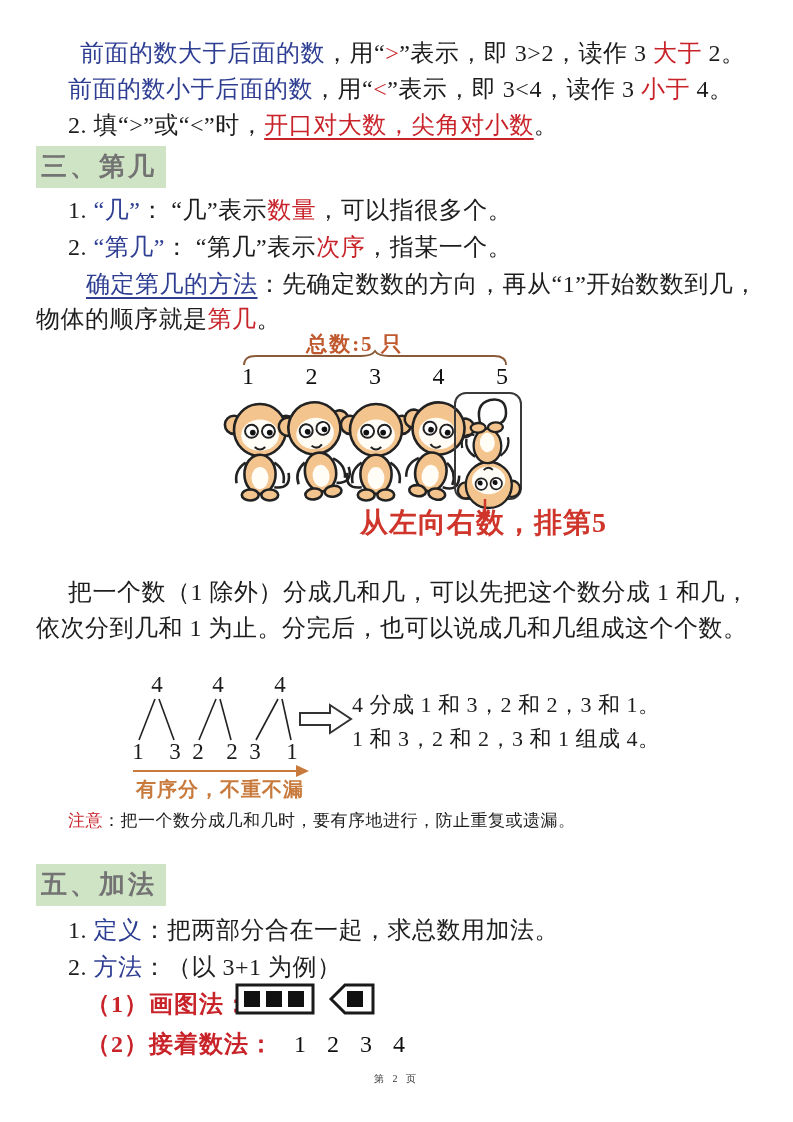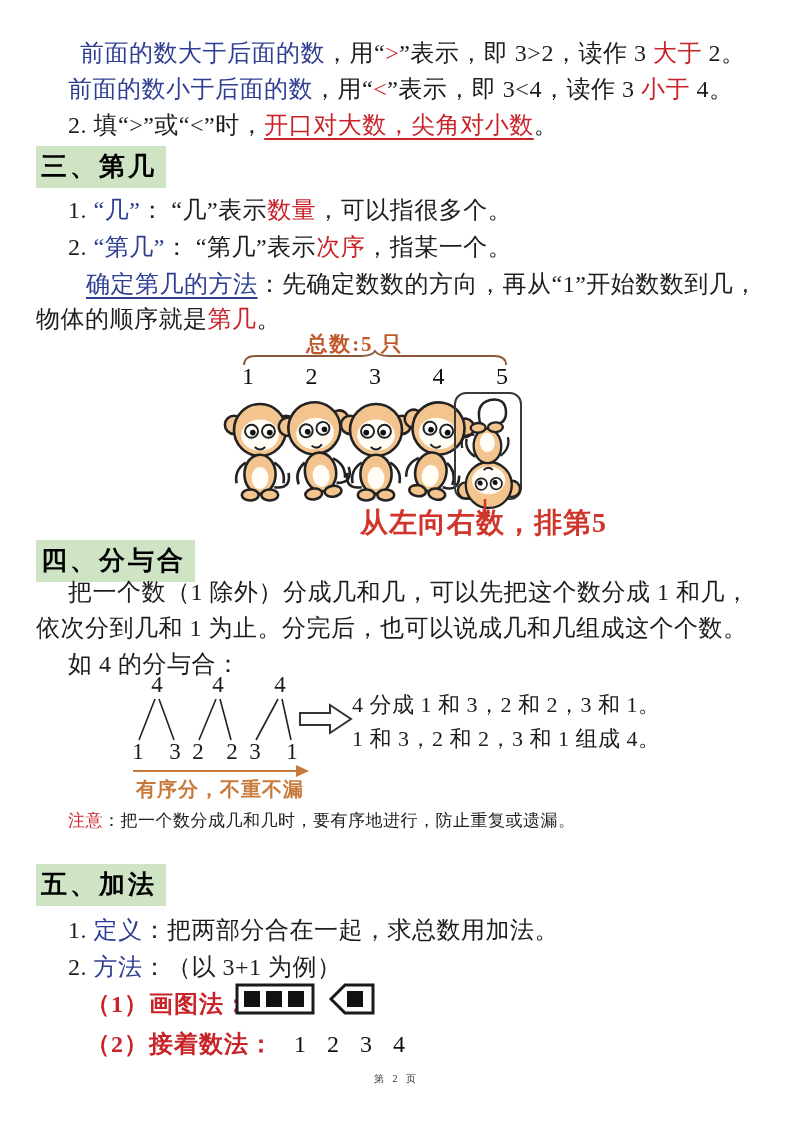--- a/index.html
+++ b/index.html
@@ -16,21 +16,21 @@
     width:793px;height:1122px;background:#ffffff;position:relative;overflow:hidden;
     font-family:"Liberation Serif","DejaVu Serif",serif;color:var(--ink);
   }
   .page{position:absolute;inset:0;}
   .t{position:absolute;font-size:24px;line-height:30px;white-space:nowrap;letter-spacing:.5px;}
   .blue{color:var(--blue);}
   .red{color:var(--red);}
   .u-blue{color:var(--blue);text-decoration:underline;text-underline-offset:5px;text-decoration-thickness:1.5px;}
   .u-red{color:var(--red);text-decoration:underline;text-underline-offset:5px;text-decoration-thickness:1.5px;}
   .h{
-    position:absolute;font-size:26px;font-weight:700;color:#000000;
+    position:absolute;font-size:26px;font-weight:700;color:#737373;
     background:var(--green);padding:3px 9px 4px 5px;letter-spacing:3px;white-space:nowrap;
   }
   .fig-label{position:absolute;top:330px;left:250px;width:210px;text-align:center;
     font-size:21px;font-weight:700;color:var(--orange);letter-spacing:2px;}
   .fig-numbers{position:absolute;top:363px;left:242px;width:266px;display:flex;
     justify-content:space-between;font-size:24px;color:#111;}
   .fig-caption{position:absolute;top:504px;left:360px;font-size:28px;font-weight:700;
     color:#cf352b;letter-spacing:1px;white-space:nowrap;}
   .result{position:absolute;left:352px;font-size:22px;white-space:nowrap;letter-spacing:.5px;}
   .note-line{font-size:17px;}
@@ -113,25 +113,23 @@
     <path d="M 253 36 Q 246 14 262 10 Q 278 7 278 23 Q 278 34 265 35" stroke="#222" stroke-width="2.5" fill="none"></path>
     <use href="#mk" transform="translate(260,72) scale(1.15) rotate(178)"></use>
   </svg>
 
   <svg style="left:478px;top:499px;width:14px;height:24px;" viewBox="0 0 14 24">
     <line x1="7" y1="0" x2="7" y2="15" stroke="#cf352b" stroke-width="2.5"></line>
     <polygon points="1.5,13 12.5,13 7,23" fill="#cf352b"></polygon>
   </svg>
   <div class="fig-caption">从左向右数，排第5</div>
 
-  <div class="h" style="top:540px;left:36px;">四、分与合</div>
 
   <div class="t" style="top:577px;left:68px;">把一个数（1 除外）分成几和几，可以先把这个数分成 1 和几，</div>
   <div class="t" style="top:613px;left:36px;">依次分到几和 1 为止。分完后，也可以说成几和几组成这个个数。</div>
-  <div class="t" style="top:649px;left:68px;">如 4 的分与合：</div>
 
   <svg style="left:125px;top:672px;width:190px;height:135px;" viewBox="0 0 190 135">
     <text x="32" y="20" font-size="23" text-anchor="middle" fill="#1d1d1d">4</text>
     <text x="93" y="20" font-size="23" text-anchor="middle" fill="#1d1d1d">4</text>
     <text x="155" y="20" font-size="23" text-anchor="middle" fill="#1d1d1d">4</text>
     <line x1="30" y1="27" x2="14" y2="68" stroke="#222" stroke-width="1.6"></line>
     <line x1="34" y1="27" x2="49" y2="68" stroke="#222" stroke-width="1.6"></line>
     <line x1="91" y1="27" x2="74" y2="68" stroke="#222" stroke-width="1.6"></line>
     <line x1="95" y1="27" x2="106" y2="68" stroke="#222" stroke-width="1.6"></line>
     <line x1="153" y1="27" x2="131" y2="68" stroke="#222" stroke-width="1.6"></line>

